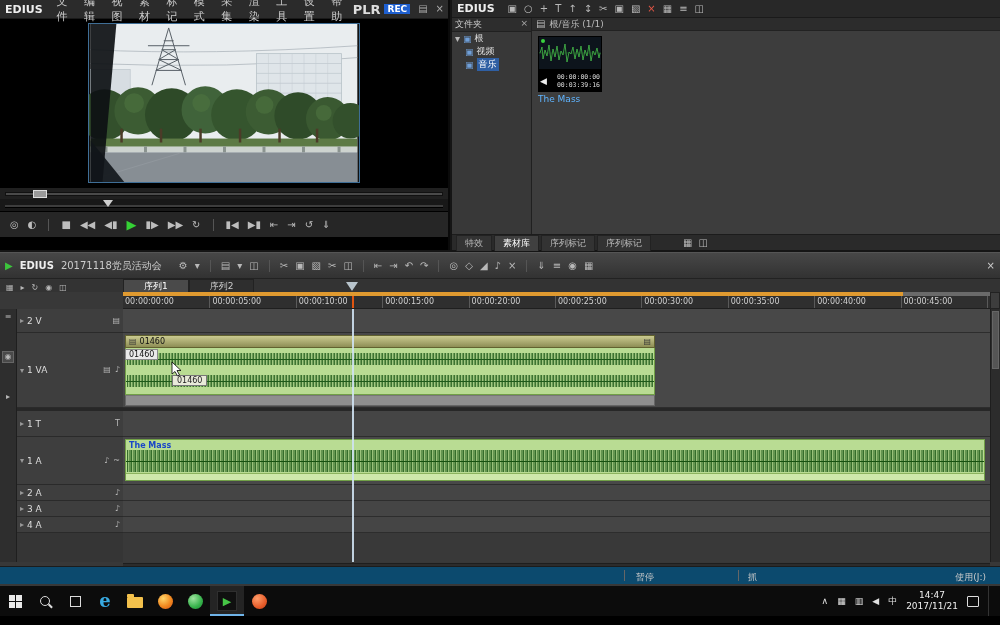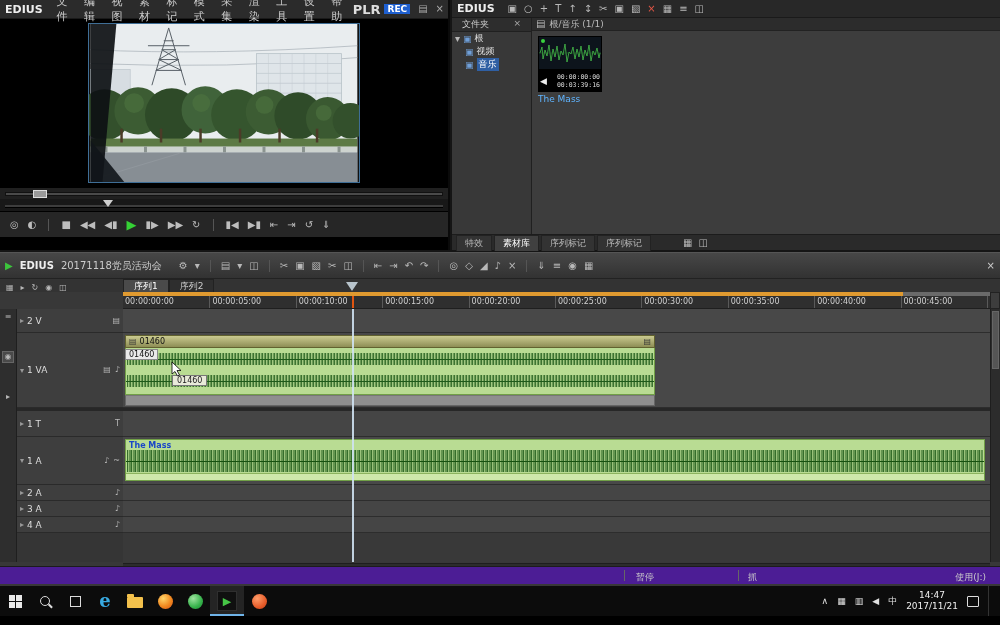--- a/index.html
+++ b/index.html
@@ -30,21 +30,21 @@
 .transport .ico{font-size:10px;color:#bdbdbd}
 .transport .play-btn{color:#35d035;font-size:13px}
 
 
 .bin{position:absolute;left:452px;top:0;width:548px;height:250px;background:#353535}
 .bin-titlebar{height:18px;background:#282828;display:flex;align-items:center;border-bottom:1px solid #1a1a1a;gap:7px;padding:0 5px}
 .bin-titlebar .app{font-weight:bold;color:#eee;font-size:11px;margin-right:6px}
 .bin-titlebar .red{color:#e05545}
 .bin-body{position:absolute;top:18px;left:0;right:0;bottom:16px;display:flex}
 .folder-panel{width:80px;background:#383838;border-right:1px solid #202020;display:flex;flex-direction:column}
-.folder-header{height:14px;background:#2d2d2d;color:#ccc;font-size:9px;display:flex;padding:0 10px;border-bottom:1px solid #202020}
+.folder-header{height:14px;background:#2d2d2d;color:#ccc;font-size:9px;display:flex;padding:0 3px;border-bottom:1px solid #202020}
 .folder-header .x{margin-left:auto;color:#aaa;font-size:9px}
 .tree-item{height:13px;display:flex;align-items:center;font-size:9px;color:#ddd;gap:3px;padding-left:3px;white-space:nowrap}
 .tree-item.child{padding-left:13px}
 .tree-item .fglyph{color:#6f9fd8;font-size:9px}
 .tree-item.selected .lbl{background:#2f5fa3;color:#fff;padding:0 2px}
 .bin-content{flex:1;display:flex;flex-direction:column;background:#3d3d3d}
 .bin-path{height:13px;background:#2c2c2c;color:#bbb;font-size:9px;display:flex;align-items:center;gap:4px;padding:0 4px;border-bottom:1px solid #222}
 .bin-grid{flex:1;position:relative}
 .clip-card{position:absolute;left:6px;top:5px;width:64px}
 .thumb{height:34px;background:#0d141c;border:1px solid #000;position:relative}
@@ -61,21 +61,21 @@
 .tl{position:absolute;left:0;top:252px;width:1000px;height:343px;background:#383838;border-top:1px solid #555}
 .tl-top{height:26px;display:flex;align-items:center;background:linear-gradient(#474747,#323232);padding:0 5px;gap:7px;border-bottom:1px solid #222}
 .tl-top .appico{color:#3cc43c;font-size:10px}
 .tl-top .app{font-weight:bold;color:#eee;font-size:10px}
 .tl-top .title{color:#ccc;font-size:10px;margin-right:10px}
 .tl-top .ico{font-size:10px}
 .tl-top .close{margin-left:auto;color:#ccc}
 .tl-row2{height:13px;background:#333;display:flex;align-items:flex-end}
 .mini-icons{width:123px;display:flex;gap:7px;padding-left:6px;align-items:center}
 .mini-icons .ico{font-size:8px}
-.seq-tab{padding:0 10px;font-size:9px;color:#ccc;background:#2e2e2e;border:1px solid #222;border-bottom:none;height:13px;line-height:13px}
+.seq-tab{padding:0 20px;font-size:9px;color:#ccc;background:#2e2e2e;border:1px solid #222;border-bottom:none;height:13px;line-height:13px}
 .seq-tab.active{background:#4a4a4a;color:#fff}
 .ruler{position:absolute;left:123px;top:39px;right:10px;height:17px;background:#2f2f2f;border-bottom:1px solid #1f1f1f;overflow:hidden}
 .ruler-loaded{position:absolute;top:0;left:0;right:0;height:4px;background:linear-gradient(90deg,#e09a30 0 90%,#6a6a6a 90%)}
 .ruler-ticks{position:absolute;top:4px;left:0;right:0;bottom:0;display:flex}
 .tick{width:86.4px;flex:none;font-size:8px;color:#d0d0d0;line-height:12px;padding-left:2px;border-left:1px solid #5a5a5a;white-space:nowrap;overflow:visible}
 .tick:first-child{border-left:none}
 .ruler-ph{position:absolute;left:229px;top:4px;bottom:0;width:2px;background:#e05510}
 .corner-btn{position:absolute;right:0;top:39px;width:10px;height:17px;background:#3d3d3d;border:1px solid #222}
 .ph-tri{position:absolute;left:346px;top:29px;width:0;height:0;border-left:6px solid transparent;border-right:6px solid transparent;border-top:9px solid #b8c4cc;z-index:40}
 .headers{position:absolute;left:0;top:56px;width:123px;bottom:33px;background:#353535}
@@ -111,21 +111,21 @@
 .ca-mid{position:absolute;left:0;right:0;top:21px;height:1px;background:#16510f}
 .ca-foot{position:absolute;left:0;right:0;bottom:0;height:7px;background:#cfe8ab;border-top:1px solid #8cb35e}
 .lane-ph{position:absolute;left:229px;top:0;bottom:0;width:1.5px;background:#cfe2f2;opacity:.9;z-index:30}
 .watermark{position:absolute;left:38px;top:58px;color:#d40f0f;font-size:15px;font-weight:bold;letter-spacing:1px;z-index:60;text-shadow:0 0 1px rgba(0,0,0,.4);white-space:nowrap}
 .tooltip{position:absolute;left:49px;top:66px;background:#e8ead9;border:1px solid #777;color:#222;font-size:8px;padding:0 4px;z-index:70}
 .cursor{position:absolute;left:48px;top:52px;z-index:71}
 .vscroll{position:absolute;right:0;top:56px;width:10px;bottom:33px;background:#2c2c2c;border-left:1px solid #1e1e1e}
 .vthumb{position:absolute;left:1px;right:1px;top:2px;height:58px;background:#555;border:1px solid #666}
 .hscroll{position:absolute;left:123px;right:10px;bottom:19px;height:13px;background:#2c2c2c;border-top:1px solid #1e1e1e}
 .hthumb{position:absolute;left:2px;top:2px;width:88px;height:8px;background:#555;border:1px solid #666}
-.statusbar{position:absolute;left:0;right:0;bottom:11px;height:18px;background:#4c1d95;border-top:1px solid #1c1c1c;font-size:9px;color:#ccc}
+.statusbar{position:absolute;left:0;right:0;bottom:11px;height:18px;background:#0c4a6e;border-top:1px solid #1c1c1c;font-size:9px;color:#ccc}
 .st-sep{position:absolute;top:3px;width:1px;height:11px;background:#666}
 .st-pause{position:absolute;left:636px;top:4px}
 .st-grab{position:absolute;left:748px;top:4px}
 .st-usage{position:absolute;right:14px;top:4px}
 
 
 .taskbar{position:absolute;left:0;bottom:0;width:1000px;height:30px;background:#0c0c0c;display:flex;align-items:center;z-index:100}
 .tb-item{width:30px;height:30px;display:flex;align-items:center;justify-content:center;flex:none}
 .tb-item.active{background:rgba(255,255,255,.10);box-shadow:inset 0 -2px 0 #6fb3e8;width:34px}
 .win-logo{position:relative;width:13px;height:13px}

